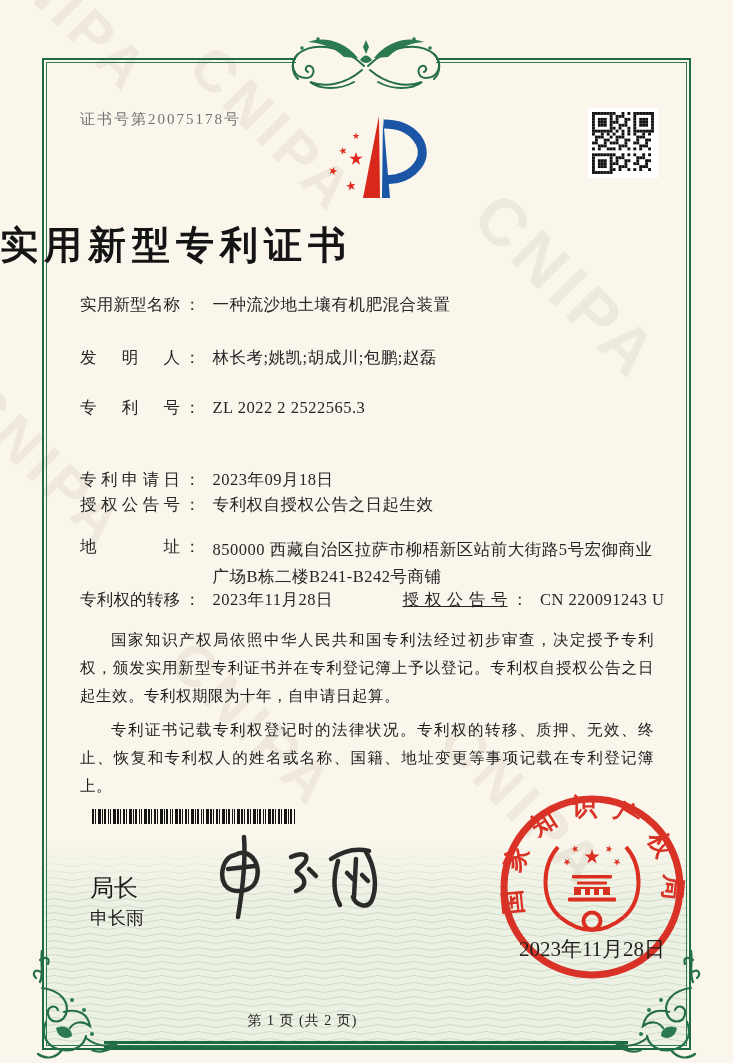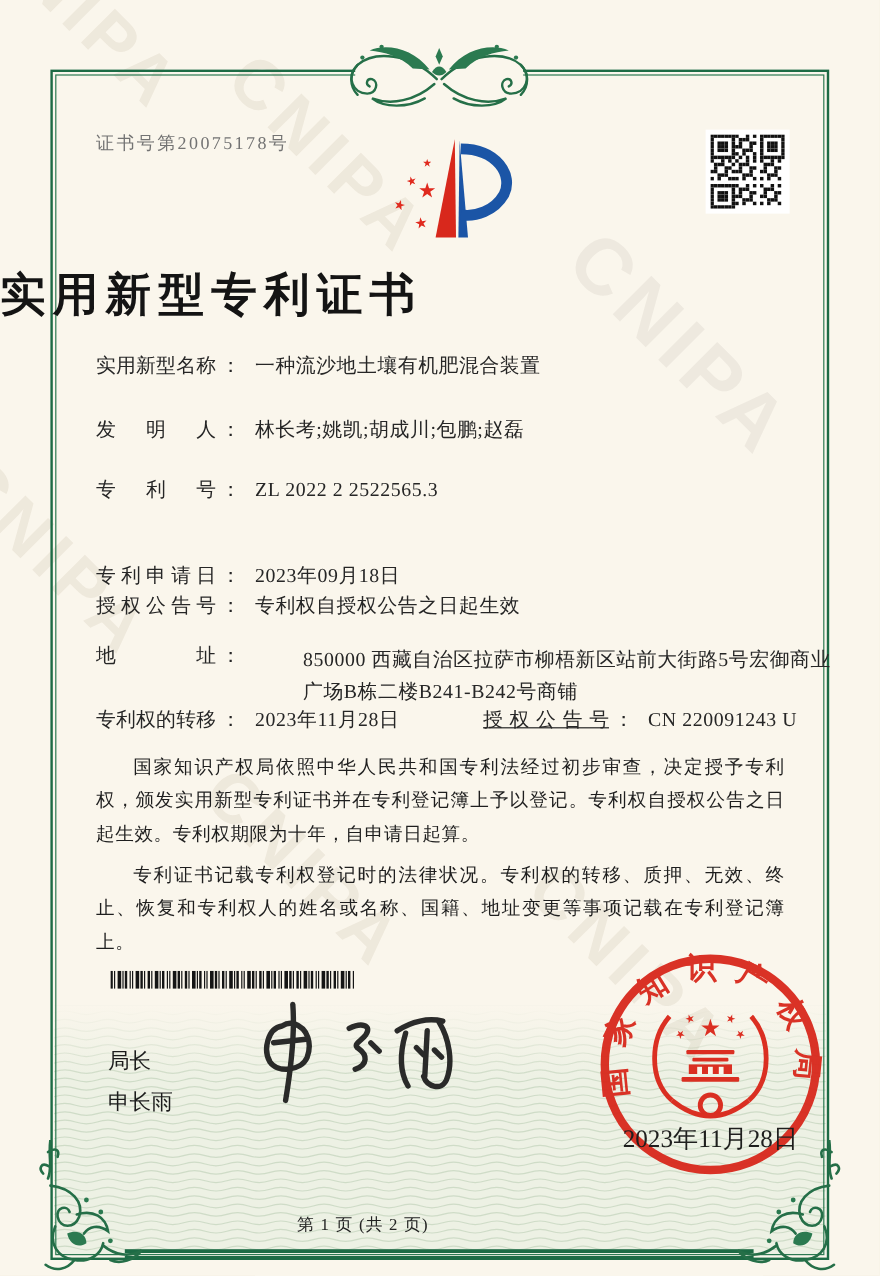--- a/index.html
+++ b/index.html
@@ -37,34 +37,34 @@
   .qr svg{position:absolute;left:4px;top:4px;}
   .title{position:absolute;left:0;top:220px;width:733px;text-align:left;
          font-size:38px;font-weight:bold;letter-spacing:6px;color:#141414;z-index:6;}
 
   
   .row{position:absolute;left:80px;font-size:16.5px;color:#262626;z-index:6;white-space:nowrap;}
   .lbl{display:inline-block;width:100px;text-align:justify;text-align-last:justify;}
   .colon{display:inline-block;margin:0 12px 0 4px;}
   .val{letter-spacing:0.5px;}
   .val-block{display:inline-block;width:455px;white-space:normal;vertical-align:top;
-             line-height:27px;margin-left:40px;}
+             line-height:27px;}
   .val-fixed{display:inline-block;width:190px;}
   .lbl2{display:inline-block;width:105px;text-align:justify;text-align-last:justify;text-decoration:underline;}
 
   
   .paras{position:absolute;left:80px;top:626px;width:574px;z-index:6;
          font-size:15.5px;line-height:28px;color:#1e1e1e;text-align:justify;
          letter-spacing:0.5px;}
   .paras p{margin:0 0 6px 0;text-indent:2em;}
 
   
   .barcode{position:absolute;left:92px;top:809px;z-index:6;}
   .sig-title{position:absolute;left:90px;top:872px;font-family:Liberation Serif, serif;
-             font-size:18px;color:#1c1c1c;z-index:6;}
+             font-size:24px;color:#1c1c1c;z-index:6;}
   .sig-name{position:absolute;left:90px;top:906px;font-family:Liberation Sans, sans-serif;
             font-size:18px;color:#1c1c1c;z-index:6;}
   .signature{position:absolute;left:205px;top:833px;z-index:6;}
   .seal{position:absolute;left:496px;top:791px;z-index:7;opacity:0.95;}
   .footer{position:absolute;left:0;top:1012px;width:605px;text-align:center;
           font-size:14px;color:#222;z-index:6;letter-spacing:1px;}
 </style>
 </head>
 <body>
 

